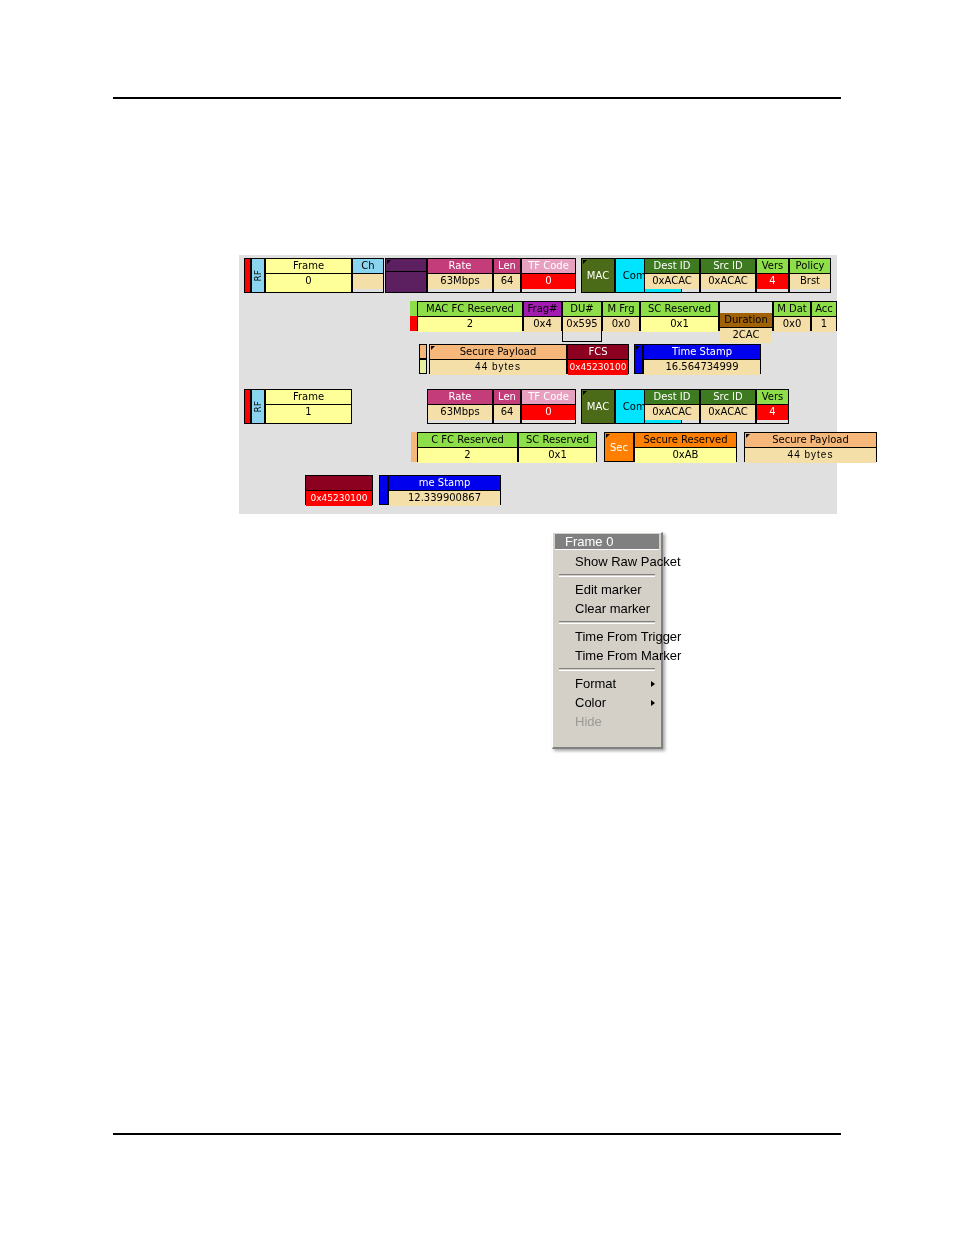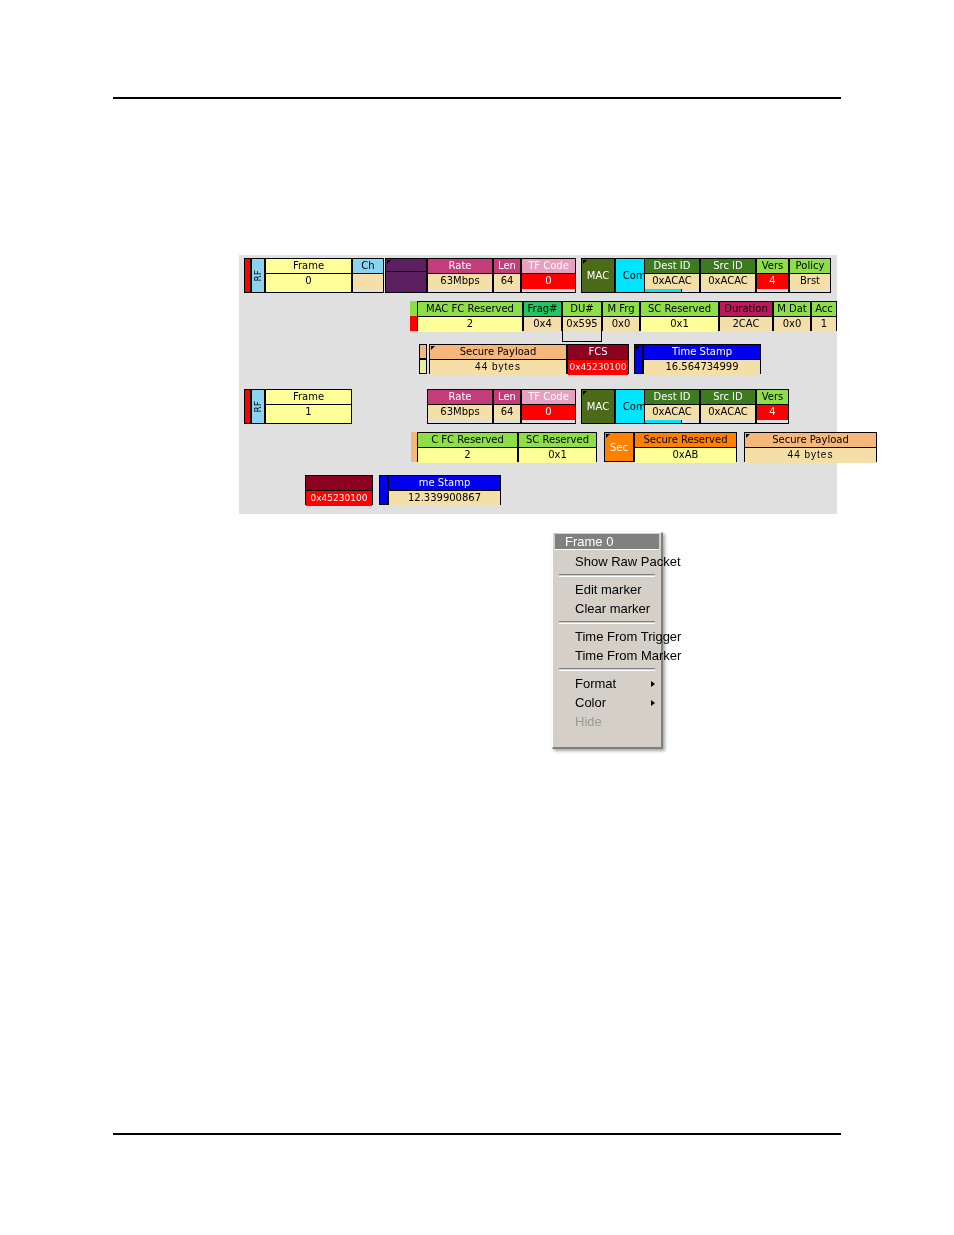--- a/index.html
+++ b/index.html
@@ -160,37 +160,37 @@
     </div>
 
     <div class="block" style="left:171px;top:46px;width:7px;height:30px;background:#ff0000;border:none;"></div>
     <div class="block" style="left:171px;top:46px;width:7px;height:15px;background:#8ede4a;border:none;"></div>
 
     <div class="seg" style="left:178px;top:46px;width:106px;height:30px;">
       <div class="hd" style="background:#8ede4a;">MAC FC Reserved</div>
       <div class="vl" style="background:#ffff99;">2</div>
     </div>
     <div class="seg" style="left:284px;top:46px;width:39px;height:30px;">
-      <div class="hd" style="background:#22c55e;">Frag#</div>
+      <div class="hd" style="background:#a21caf;">Frag#</div>
       <div class="vl">0x4</div>
     </div>
     <div class="seg" style="left:323px;top:46px;width:40px;height:41px;">
       <div class="hd" style="background:#8ede4a;">DU#</div>
       <div class="vl">0x595</div>
     </div>
     <div class="seg" style="left:363px;top:46px;width:38px;height:30px;">
       <div class="hd" style="background:#8ede4a;">M Frg</div>
       <div class="vl">0x0</div>
     </div>
     <div class="seg" style="left:401px;top:46px;width:79px;height:30px;">
       <div class="hd" style="background:#8ede4a;">SC Reserved</div>
       <div class="vl" style="background:#ffff99;">0x1</div>
     </div>
     <div class="seg" style="left:480px;top:46px;width:54px;height:30px;">
-      <div class="hd" style="background:#be185d;">Duration</div>
+      <div class="hd" style="background:#a16207;margin-top:11px;">Duration</div>
       <div class="vl">2CAC</div>
     </div>
     <div class="seg" style="left:534px;top:46px;width:38px;height:30px;">
       <div class="hd" style="background:#8ede4a;">M Dat</div>
       <div class="vl">0x0</div>
     </div>
     <div class="seg" style="left:572px;top:46px;width:26px;height:30px;">
       <div class="hd" style="background:#8ede4a;">Acc</div>
       <div class="vl">1</div>
     </div>

